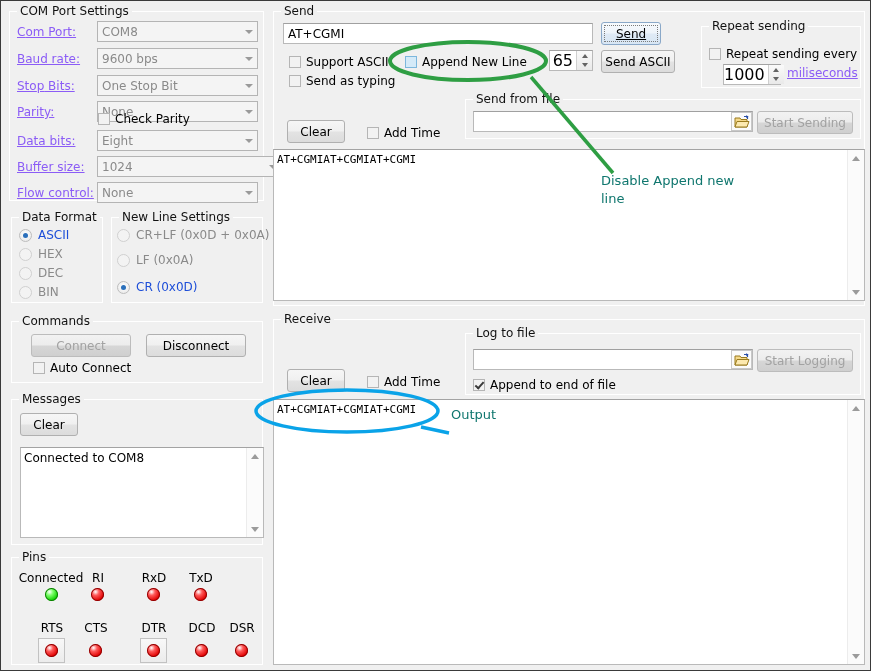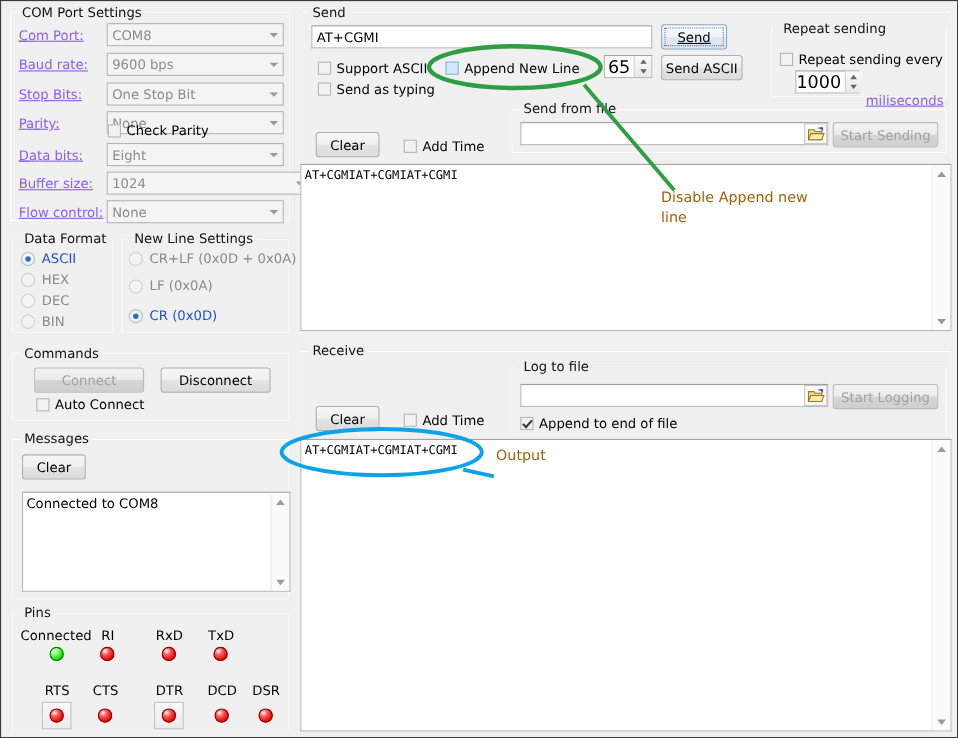--- a/index.html
+++ b/index.html
@@ -319,21 +319,21 @@
     font-size: 12px;
     color: #000;
     white-space: nowrap;
     text-align: center;
   }
 
   
   .anno-text {
     position: absolute;
     font-size: 13px;
-    color: #a16207;
+    color: #0f766e;
     line-height: 18px;
     white-space: pre-line;
   }
   svg.overlay {
     position: absolute;
     left: 0; top: 0;
     width: 871px; height: 671px;
     pointer-events: none;
     z-index: 50;
   }
@@ -558,21 +558,21 @@
     <span class="sval">1000</span>
     <span class="sarrows">
       <span class="a up">
           <i></i>
         </span>
       <span class="a dn">
           <i></i>
         </span>
     </span>
   </div>
-  <div class="lbl" style="left:786px; top:83px;">miliseconds</div>
+  <div class="lbl" style="left:786px; top:65px;">miliseconds</div>
 
   <div class="group" style="left:464px; top:98px; width:396px; height:40px;">
     <div class="grp-title">Send from file</div>
   </div>
   <div class="tinput" style="left:472px; top:110px; width:280px;">
     <span></span>
   </div>
   <div class="folderbtn" style="left:730px; top:111px;">
     <svg width="16" height="14" viewBox="0 0 16 14">
       <path d="M1 3 L6 3 L7 4.5 L13 4.5 L13 12 L1 12 Z" fill="#f5d98a" stroke="#9a7b1e" stroke-width="1"></path>

